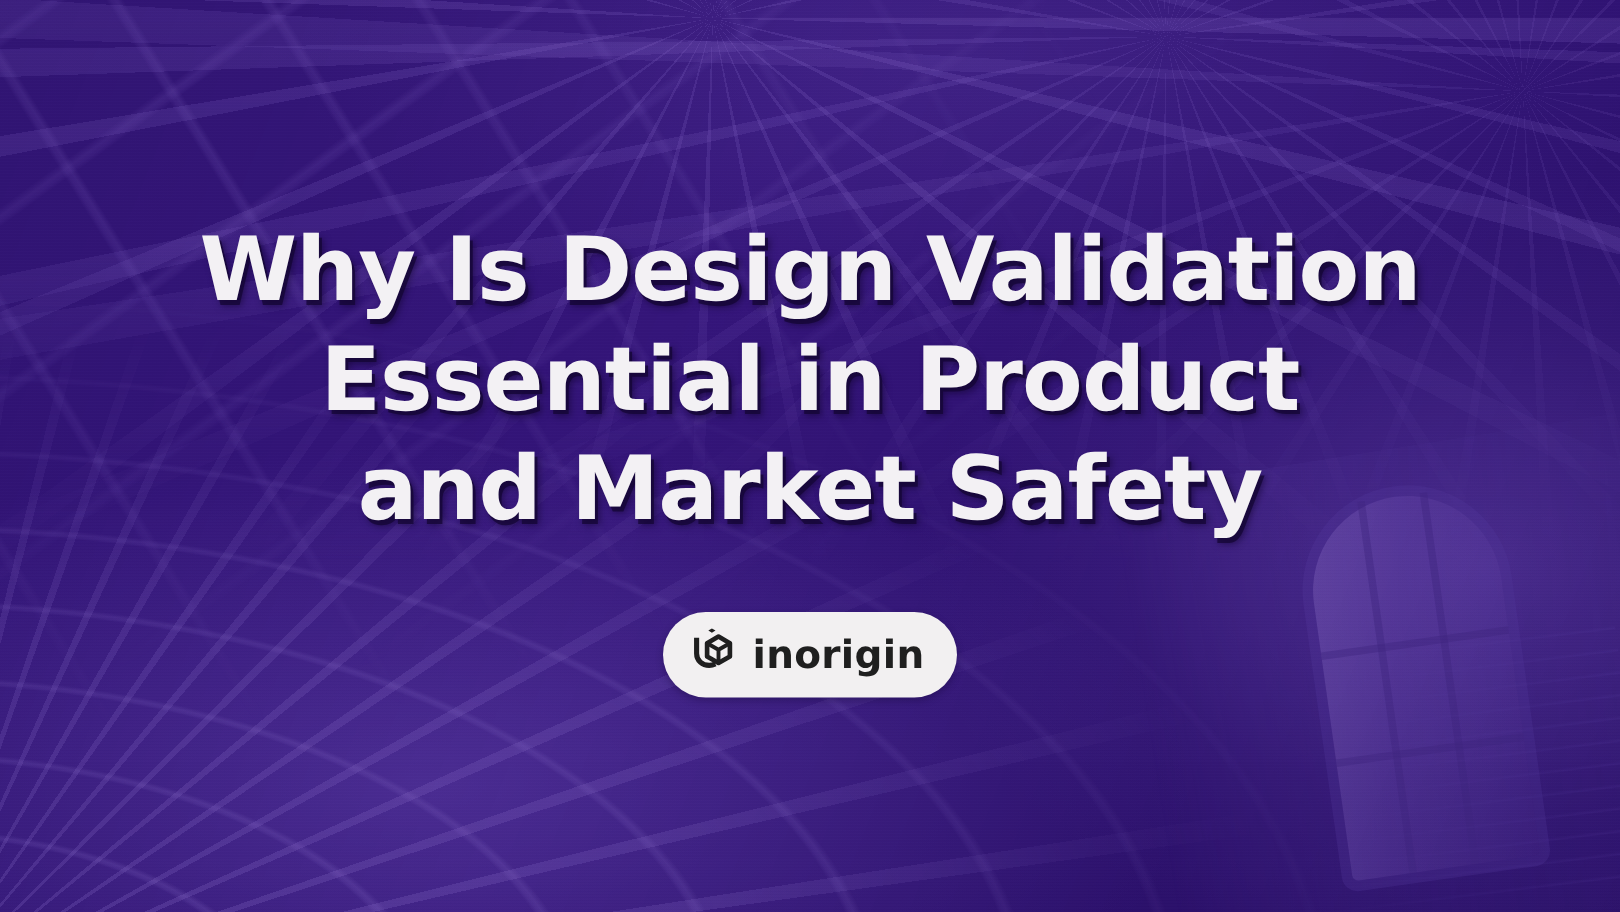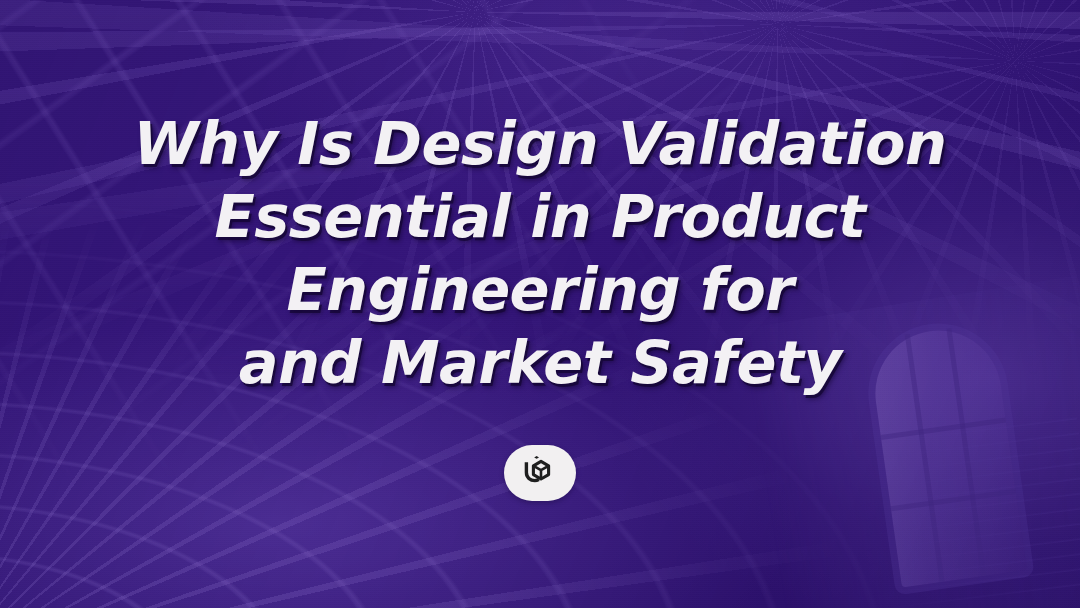--- a/index.html
+++ b/index.html
@@ -184,21 +184,21 @@
     font-family: "DejaVu Sans", "Liberation Sans", sans-serif;
     font-weight: 700;
     font-size: 59px;
     line-height: 73px;
     letter-spacing: -0.6px;
     text-shadow:
       2px 3px 0 rgba(20, 6, 52, 0.75),
       3px 4px 5px rgba(16, 4, 44, 0.55);
     max-width: 960px;
   }
-  .headline-line { display: block; white-space: nowrap; font-style: italic; }
+  .headline-line { display: block; white-space: nowrap; }
 
   .logo-pill {
     margin-top: 46px;
     display: inline-flex;
     align-items: center;
     gap: 10px;
     padding: 9px 22px 9px 16px;
     background: #f2f0f1;
     border-radius: 999px;
     box-shadow: 0 2px 5px rgba(20, 6, 52, 0.35);
@@ -235,33 +235,33 @@
   <div class="bg-bricks"></div>
 
   <div class="bg-layer bg-tint"></div>
   <div class="bg-layer bg-grain"></div>
 
   <div class="content">
 
     <h1 class="headline">
       <span class="headline-line">Why Is Design Validation</span>
       <span class="headline-line">Essential in Product</span>
-      <span class="headline-line">Engineering for</span>
       <span class="headline-line">and Market Safety</span>
     </h1>
 
     <div class="logo-pill">
       <span class="logo-mark">
         <svg width="34" height="34" viewBox="0 0 34 34" aria-hidden="true">
 
           <path d="M16.6 2.0 L19.0 3.4 L16.6 4.8 L14.2 3.4 Z" fill="#1f1f1f"></path>
 
           <path d="M21.0 7.4 L28.6 11.8 L28.6 20.6 L21.0 25.0 L13.4 20.6 L13.4 11.8 Z" fill="none" stroke="#1f1f1f" stroke-width="3.1" stroke-linejoin="round"></path>
 
           <path d="M21.0 16.2 L21.0 25.0 M21.0 16.2 L28.6 11.8 M21.0 16.2 L13.4 11.8" fill="none" stroke="#1f1f1f" stroke-width="2.6" stroke-linejoin="round"></path>
 
           <path d="M6.4 8.2 L6.4 18.6 C6.4 23.4 10.2 26.6 14.8 26.6 C16.3 26.6 17.7 26.2 18.9 25.6" fill="none" stroke="#1f1f1f" stroke-width="3.4" stroke-linecap="butt"></path>
         </svg>
       </span>
+      <span class="logo-word">inorigin</span>
     </div>
 
   </div>
 </div>
 
 </body></html>

